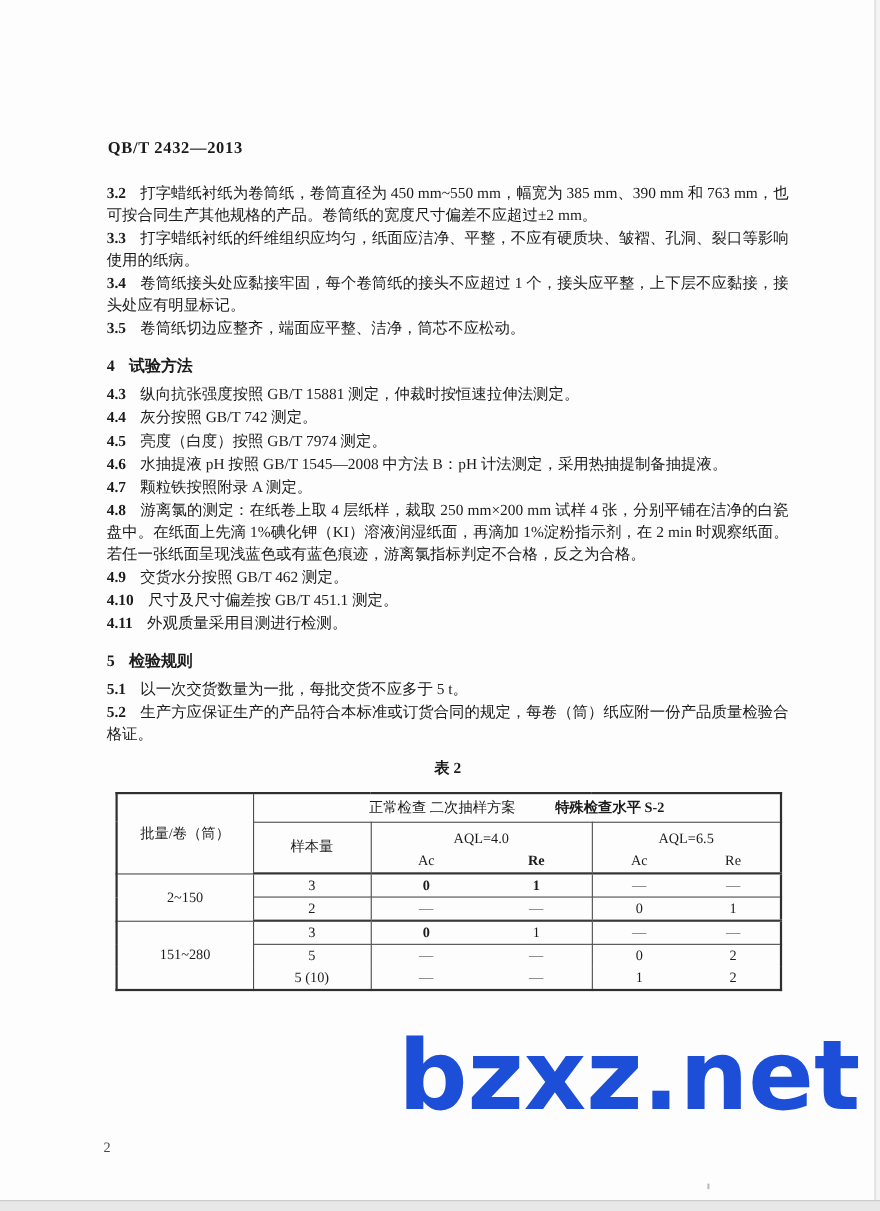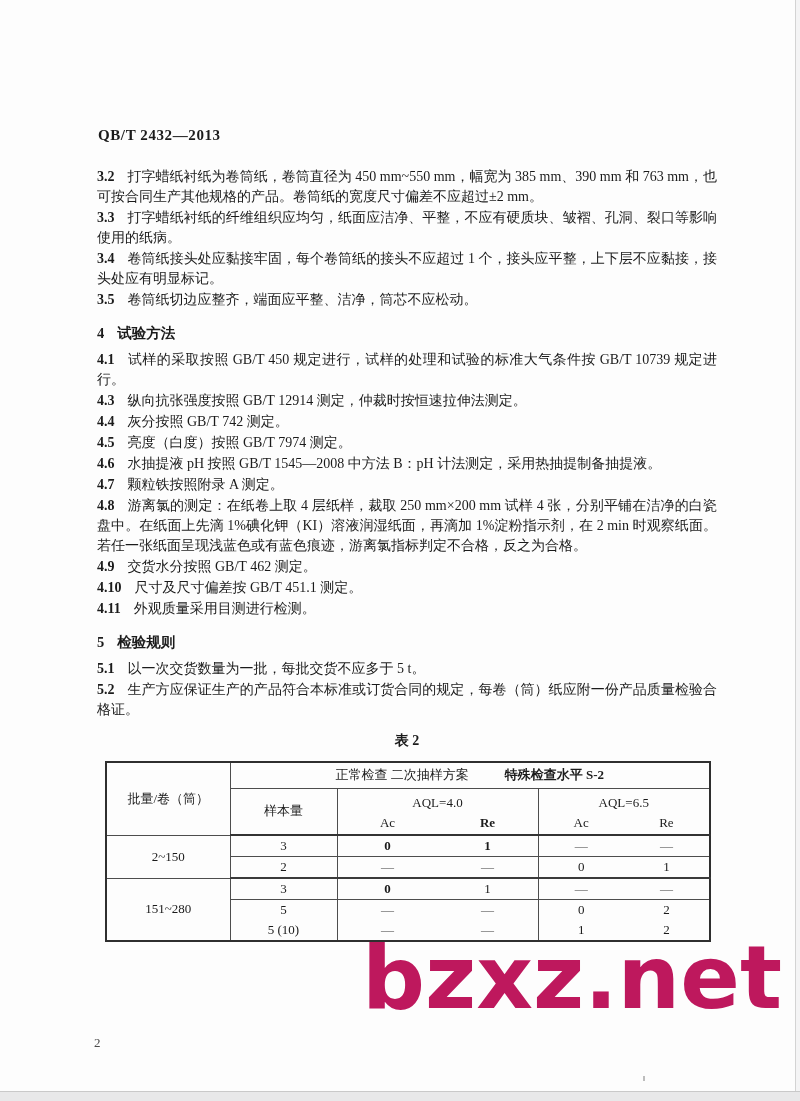--- a/index.html
+++ b/index.html
@@ -3,21 +3,21 @@
 <meta charset="utf-8">
 <style>
   html,body{margin:0;padding:0;background:#ffffff;}
   .page{
     position:relative;width:800px;height:1101px;background:#fdfdfd;overflow:hidden;
     font-family:"Liberation Serif","DejaVu Serif",serif;color:#1b1b1b;
   }
   .watermark{
     position:absolute;left:362px;top:934px;z-index:0;line-height:1;
     font-family:"DejaVu Sans","Liberation Sans",sans-serif;font-weight:bold;
-    font-size:88px;color:#be185d;letter-spacing:0px;user-select:none;
+    font-size:88px;color:#1d4ed8;letter-spacing:0px;user-select:none;
   }
   .doc-header{
     position:absolute;top:127px;left:98px;z-index:1;
     font-weight:bold;font-size:15px;letter-spacing:0.6px;
   }
   .content{
     position:absolute;top:167px;left:97px;width:620px;z-index:1;
     font-size:14px;line-height:20px;text-align:justify;
   }
   p{margin:0;}
@@ -65,22 +65,21 @@
 
   <div class="content">
 
     <p class="clause"><span class="num">3.2</span><span>打字蜡纸衬纸为卷筒纸，卷筒直径为 450 mm~550 mm，幅宽为 385 mm、390 mm 和 763 mm，也可按合同生产其他规格的产品。卷筒纸的宽度尺寸偏差不应超过±2 mm。</span></p>
     <p class="clause"><span class="num">3.3</span><span>打字蜡纸衬纸的纤维组织应均匀，纸面应洁净、平整，不应有硬质块、皱褶、孔洞、裂口等影响使用的纸病。</span></p>
     <p class="clause"><span class="num">3.4</span><span>卷筒纸接头处应黏接牢固，每个卷筒纸的接头不应超过 1 个，接头应平整，上下层不应黏接，接头处应有明显标记。</span></p>
     <p class="clause"><span class="num">3.5</span><span>卷筒纸切边应整齐，端面应平整、洁净，筒芯不应松动。</span></p>
 
     <p class="sec"><span class="num">4</span><span>试验方法</span></p>
 
-    <p class="clause"><span class="num">4.1</span><span>试样的采取按照 GB/T 450 规定进行，试样的处理和试验的标准大气条件按 GB/T 10739 规定进行。</span></p>
-    <p class="clause"><span class="num">4.3</span><span>纵向抗张强度按照 GB/T 12914 测定，仲裁时按恒速拉伸法测定。</span></p>
+    <p class="clause"><span class="num">4.3</span><span>纵向抗张强度按照 GB/T 15881 测定，仲裁时按恒速拉伸法测定。</span></p>
     <p class="clause"><span class="num">4.4</span><span>灰分按照 GB/T 742 测定。</span></p>
     <p class="clause"><span class="num">4.5</span><span>亮度（白度）按照 GB/T 7974 测定。</span></p>
     <p class="clause"><span class="num">4.6</span><span>水抽提液 pH 按照 GB/T 1545—2008 中方法 B：pH 计法测定，采用热抽提制备抽提液。</span></p>
     <p class="clause"><span class="num">4.7</span><span>颗粒铁按照附录 A 测定。</span></p>
     <p class="clause"><span class="num">4.8</span><span>游离氯的测定：在纸卷上取 4 层纸样，裁取 250 mm×200 mm 试样 4 张，分别平铺在洁净的白瓷盘中。在纸面上先滴 1%碘化钾（KI）溶液润湿纸面，再滴加 1%淀粉指示剂，在 2 min 时观察纸面。若任一张纸面呈现浅蓝色或有蓝色痕迹，游离氯指标判定不合格，反之为合格。</span></p>
     <p class="clause"><span class="num">4.9</span><span>交货水分按照 GB/T 462 测定。</span></p>
     <p class="clause"><span class="num">4.10</span><span>尺寸及尺寸偏差按 GB/T 451.1 测定。</span></p>
     <p class="clause"><span class="num">4.11</span><span>外观质量采用目测进行检测。</span></p>
 
     <p class="sec"><span class="num">5</span><span>检验规则</span></p>

